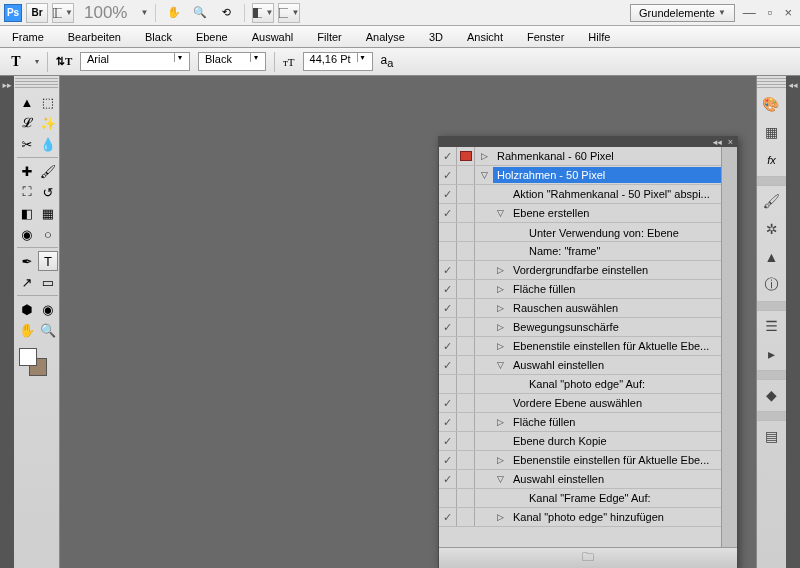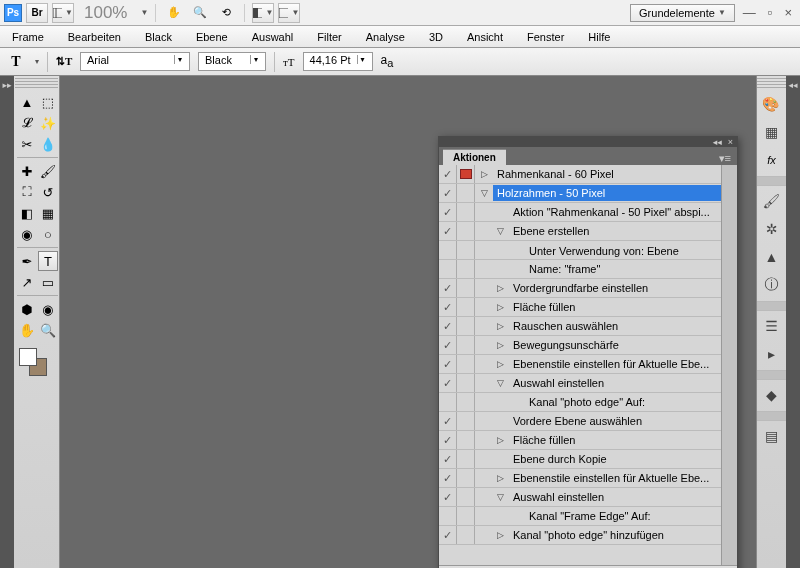--- a/index.html
+++ b/index.html
@@ -11,21 +11,21 @@
 .zoom{font-size:17px;color:#888;padding:0 6px}
 .caret{font-size:8px;margin-left:3px;color:#555}
 .spacer{flex:1}
 .workspace-dd{border:1px solid #999;background:linear-gradient(#fbfbfb,#e8e8e8);padding:2px 8px;display:flex;align-items:center}
 .win-btn{font-family:Arial;font-size:13px;padding:0 4px;color:#555}
 .menubar{background:linear-gradient(#fafafa,#e9e9e9);height:22px;display:flex;align-items:center;padding:0 8px;gap:16px;border-bottom:1px solid #999}
 .menuitem{font-size:11px;padding:2px 4px}
 .optbar{background:linear-gradient(#f5f5f5,#e4e4e4);height:28px;display:flex;align-items:center;padding:0 8px;gap:8px;border-bottom:1px solid #888}
 .opt-sep{width:1px;height:20px;background:#bbb}
 .t-icon{width:16px;height:16px;display:flex;align-items:center;justify-content:center;font-family:Georgia,serif;font-weight:bold;font-size:14px}
-.dd{border:1px solid #999;background:#fff;height:19px;display:flex;align-items:center;padding:0 4px 4px 6px}
+.dd{border:1px solid #999;background:#fff;height:19px;display:flex;align-items:flex-start;padding:0 4px 4px 6px}
 .dd-arrow{border-left:1px solid #999;margin-left:auto;padding:0 3px;font-size:8px}
 .content{position:relative;height:492px}
 .collapsed{width:14px;background:#555;position:absolute;top:0;bottom:0;display:flex;justify-content:center}
 .coll-left{left:0}
 .coll-right{right:0}
 .coll-arr{color:#ccc;font-size:9px;margin-top:4px}
 .toolbox{position:absolute;left:14px;top:0;width:46px;background:linear-gradient(#dedede,#cfcfcf);border-right:1px solid #888;padding:8px 3px;bottom:0}
 .toolbox-head{height:10px;background:repeating-linear-gradient(#aaa,#aaa 1px,#ddd 1px,#ddd 3px);margin:-6px -2px 4px}
 .tool-grid{display:grid;grid-template-columns:20px 20px;gap:1px}
 .tool{width:20px;height:20px;display:flex;align-items:center;justify-content:center;border:1px solid transparent;font-size:13px}
@@ -205,24 +205,20 @@
     <div class="ricon">◆</div>
     <div class="rgap"></div>
     <div class="ricon">▤</div>
   </div>
 
   <div class="panel">
     <div class="panel-top">
       <span>◂◂</span>
       <span>×</span>
     </div>
-    <div class="panel-tabs">
-      <div class="panel-tab">Aktionen</div>
-      <div class="panel-menu">▾≡</div>
-    </div>
     <div class="action-wrap">
       <div class="action-list" id="action-list" style="flex:1">
           <div class="action-row">
             <div class="chk">✓</div>
             <div class="mod">
               <div class="mod-icon"></div>
             </div>
             <div class="indent" style="padding-left: 6px; flex: 1 1 0%; overflow: hidden;">
               <span class="tri">▷</span>
               <span class="lbl">Rahmenkanal - 60 Pixel</span>

